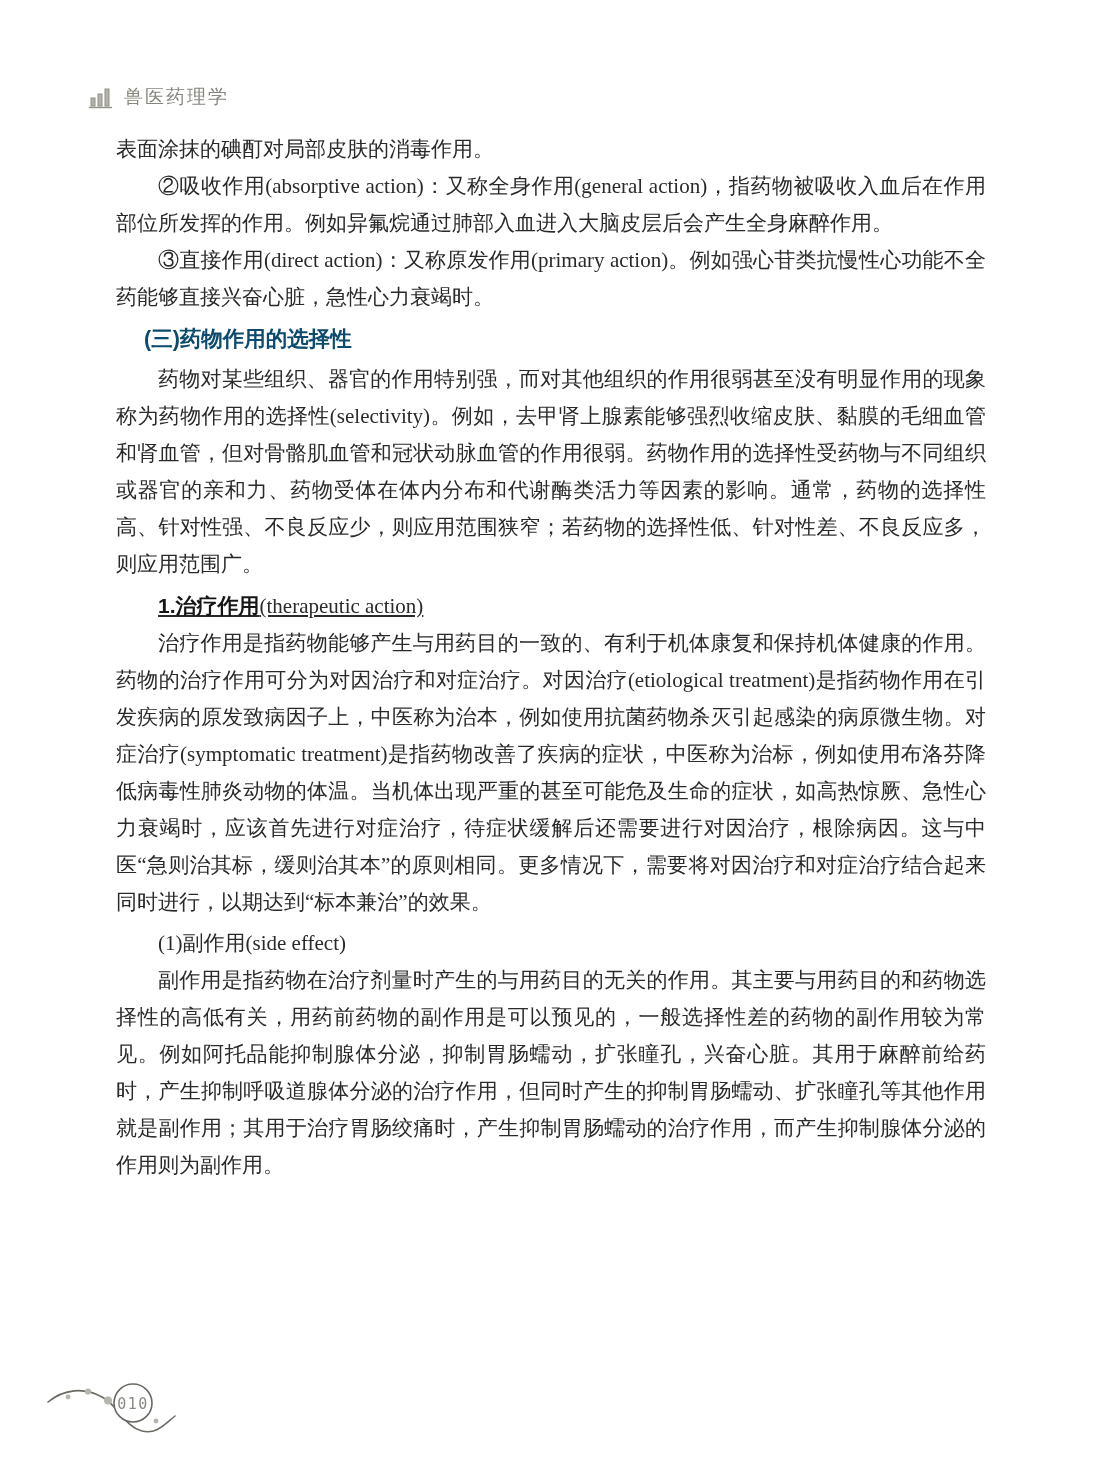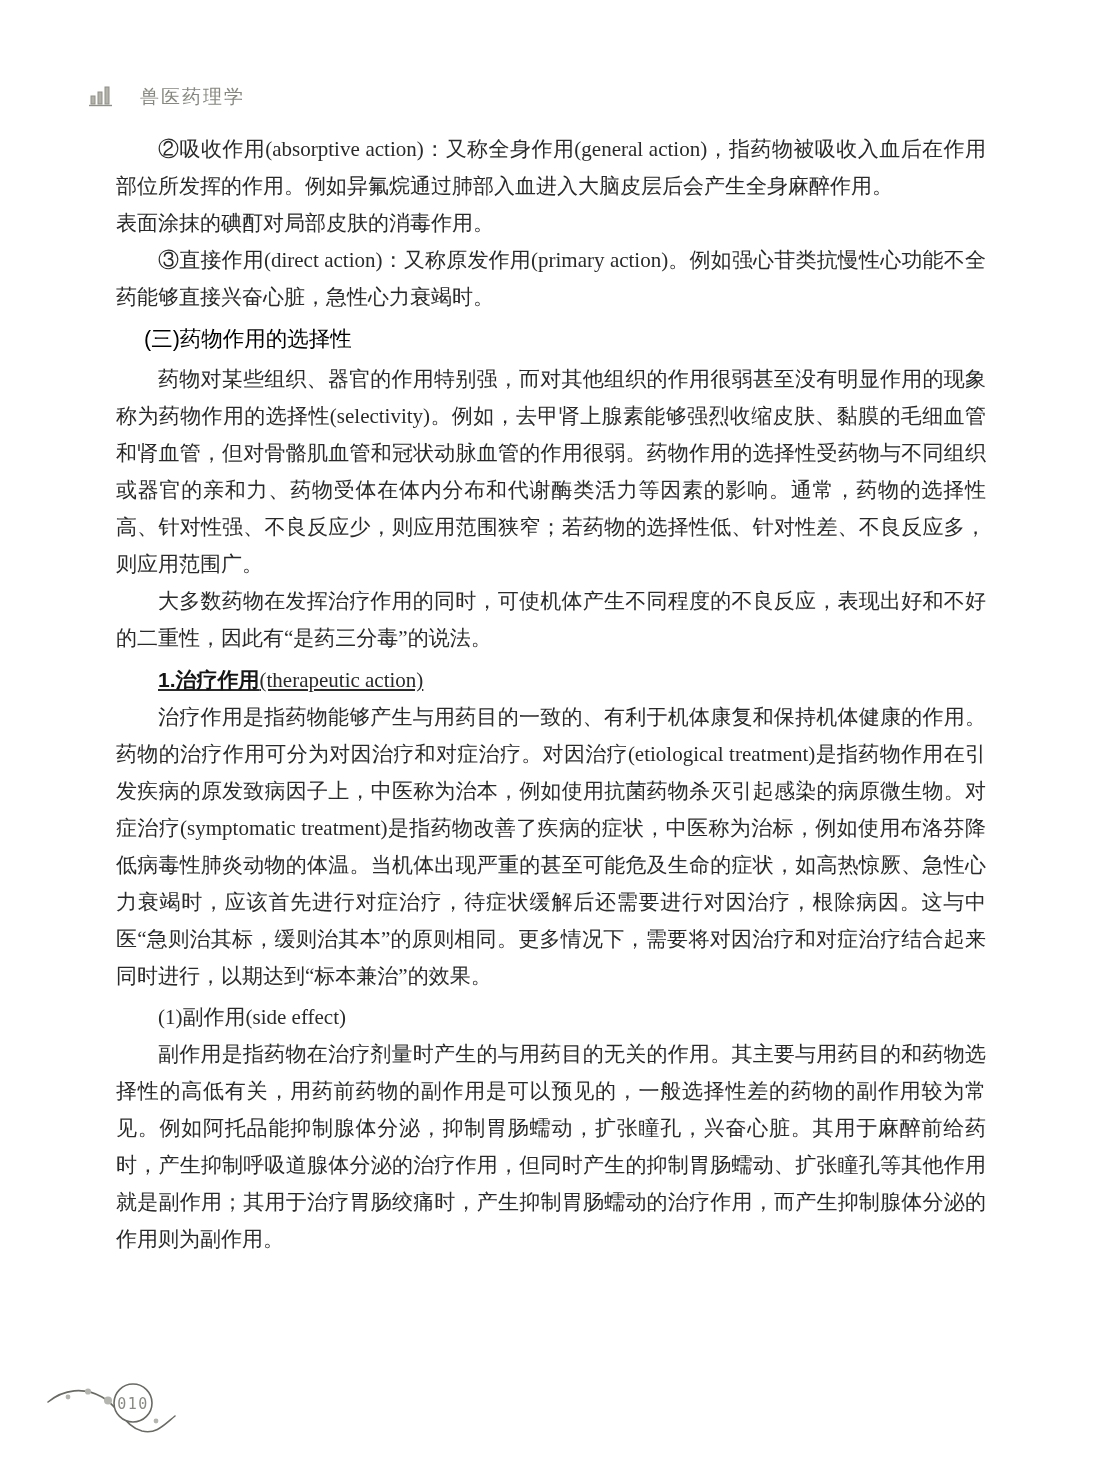--- a/index.html
+++ b/index.html
@@ -7,41 +7,41 @@
     position:relative;
     width:1100px;height:1482px;
     background:#ffffff;
     margin:0 auto;
     overflow:hidden;
     font-family:"Liberation Serif", serif;
   }
   
   .header{
     position:absolute;left:88px;top:84px;
-    display:flex;align-items:flex-start;gap:26px;
+    display:flex;align-items:flex-end;gap:10px;
   }
   .header .icon{display:inline-flex;}
   .book-title{
     font-family:"Liberation Sans", sans-serif;
     font-size:19px;color:#87877f;letter-spacing:2px;
   }
   
   .content{
     position:absolute;left:116px;top:131px;width:870px;
     font-size:21px;line-height:37px;color:#2a2a2a;
     text-align:justify;
   }
   .content p{margin:0;}
   .para{text-indent:2em;}
   .para.no-indent{text-indent:0;}
   .sec-heading{
     margin:5px 0 3px 0 !important;
     padding-left:28px;text-indent:0;
     font-family:"Liberation Sans", sans-serif;
-    font-weight:normal;font-size:21.5px;color:#000000;
+    font-weight:bold;font-size:21.5px;color:#0c4a6e;
     text-align:left;
   }
   .sub-heading{margin:4px 0 0 0 !important;text-indent:2em;text-decoration:underline;}
   .sub-heading .bold-lead{
     font-family:"Liberation Sans", sans-serif;
     font-weight:bold;color:#151515;
   }
   .sub-heading-light{margin:4px 0 0 0 !important;text-indent:2em;}
   
   .footer-deco{position:absolute;left:42px;top:1372px;}
@@ -61,28 +61,27 @@
         <rect x="3" y="12" width="4" height="8" fill="#b3b3ac" stroke="#8f8f88" stroke-width="1"></rect>
         <rect x="10" y="8" width="4" height="12" fill="#b3b3ac" stroke="#8f8f88" stroke-width="1"></rect>
         <rect x="17" y="3" width="4" height="17" fill="#b3b3ac" stroke="#8f8f88" stroke-width="1"></rect>
         <line x1="1" y1="21.5" x2="24" y2="21.5" stroke="#8f8f88" stroke-width="1.4"></line>
       </svg>
     </span>
     <span class="book-title">兽医药理学</span>
   </div>
 
   <div class="content">
+    <p class="para no-indent">表面涂抹的碘酊对局部皮肤的消毒作用。</p>
     <p class="para">②吸收作用(absorptive action)：又称全身作用(general action)，指药物被吸收入血后在作用部位所发挥的作用。例如异氟烷通过肺部入血进入大脑皮层后会产生全身麻醉作用。</p>
-    <p class="para no-indent">表面涂抹的碘酊对局部皮肤的消毒作用。</p>
     <p class="para">③直接作用(direct action)：又称原发作用(primary action)。例如强心苷类抗慢性心功能不全药能够直接兴奋心脏，急性心力衰竭时。</p>
 
     <p class="sec-heading">(三)药物作用的选择性</p>
     <p class="para">药物对某些组织、器官的作用特别强，而对其他组织的作用很弱甚至没有明显作用的现象称为药物作用的选择性(selectivity)。例如，去甲肾上腺素能够强烈收缩皮肤、黏膜的毛细血管和肾血管，但对骨骼肌血管和冠状动脉血管的作用很弱。药物作用的选择性受药物与不同组织或器官的亲和力、药物受体在体内分布和代谢酶类活力等因素的影响。通常，药物的选择性高、针对性强、不良反应少，则应用范围狭窄；若药物的选择性低、针对性差、不良反应多，则应用范围广。</p>
 
-    <p class="para">大多数药物在发挥治疗作用的同时，可使机体产生不同程度的不良反应，表现出好和不好的二重性，因此有“是药三分毒”的说法。</p>
 
     <p class="sub-heading"><span class="bold-lead">1.治疗作用</span><span>(therapeutic action)</span></p>
     <p class="para">治疗作用是指药物能够产生与用药目的一致的、有利于机体康复和保持机体健康的作用。药物的治疗作用可分为对因治疗和对症治疗。对因治疗(etiological treatment)是指药物作用在引发疾病的原发致病因子上，中医称为治本，例如使用抗菌药物杀灭引起感染的病原微生物。对症治疗(symptomatic treatment)是指药物改善了疾病的症状，中医称为治标，例如使用布洛芬降低病毒性肺炎动物的体温。当机体出现严重的甚至可能危及生命的症状，如高热惊厥、急性心力衰竭时，应该首先进行对症治疗，待症状缓解后还需要进行对因治疗，根除病因。这与中医“急则治其标，缓则治其本”的原则相同。更多情况下，需要将对因治疗和对症治疗结合起来同时进行，以期达到“标本兼治”的效果。</p>
 
 
     <p class="sub-heading-light">(1)副作用(side effect)</p>
     <p class="para">副作用是指药物在治疗剂量时产生的与用药目的无关的作用。其主要与用药目的和药物选择性的高低有关，用药前药物的副作用是可以预见的，一般选择性差的药物的副作用较为常见。例如阿托品能抑制腺体分泌，抑制胃肠蠕动，扩张瞳孔，兴奋心脏。其用于麻醉前给药时，产生抑制呼吸道腺体分泌的治疗作用，但同时产生的抑制胃肠蠕动、扩张瞳孔等其他作用就是副作用；其用于治疗胃肠绞痛时，产生抑制胃肠蠕动的治疗作用，而产生抑制腺体分泌的作用则为副作用。</p>
   </div>
 
   <div class="footer-deco">

